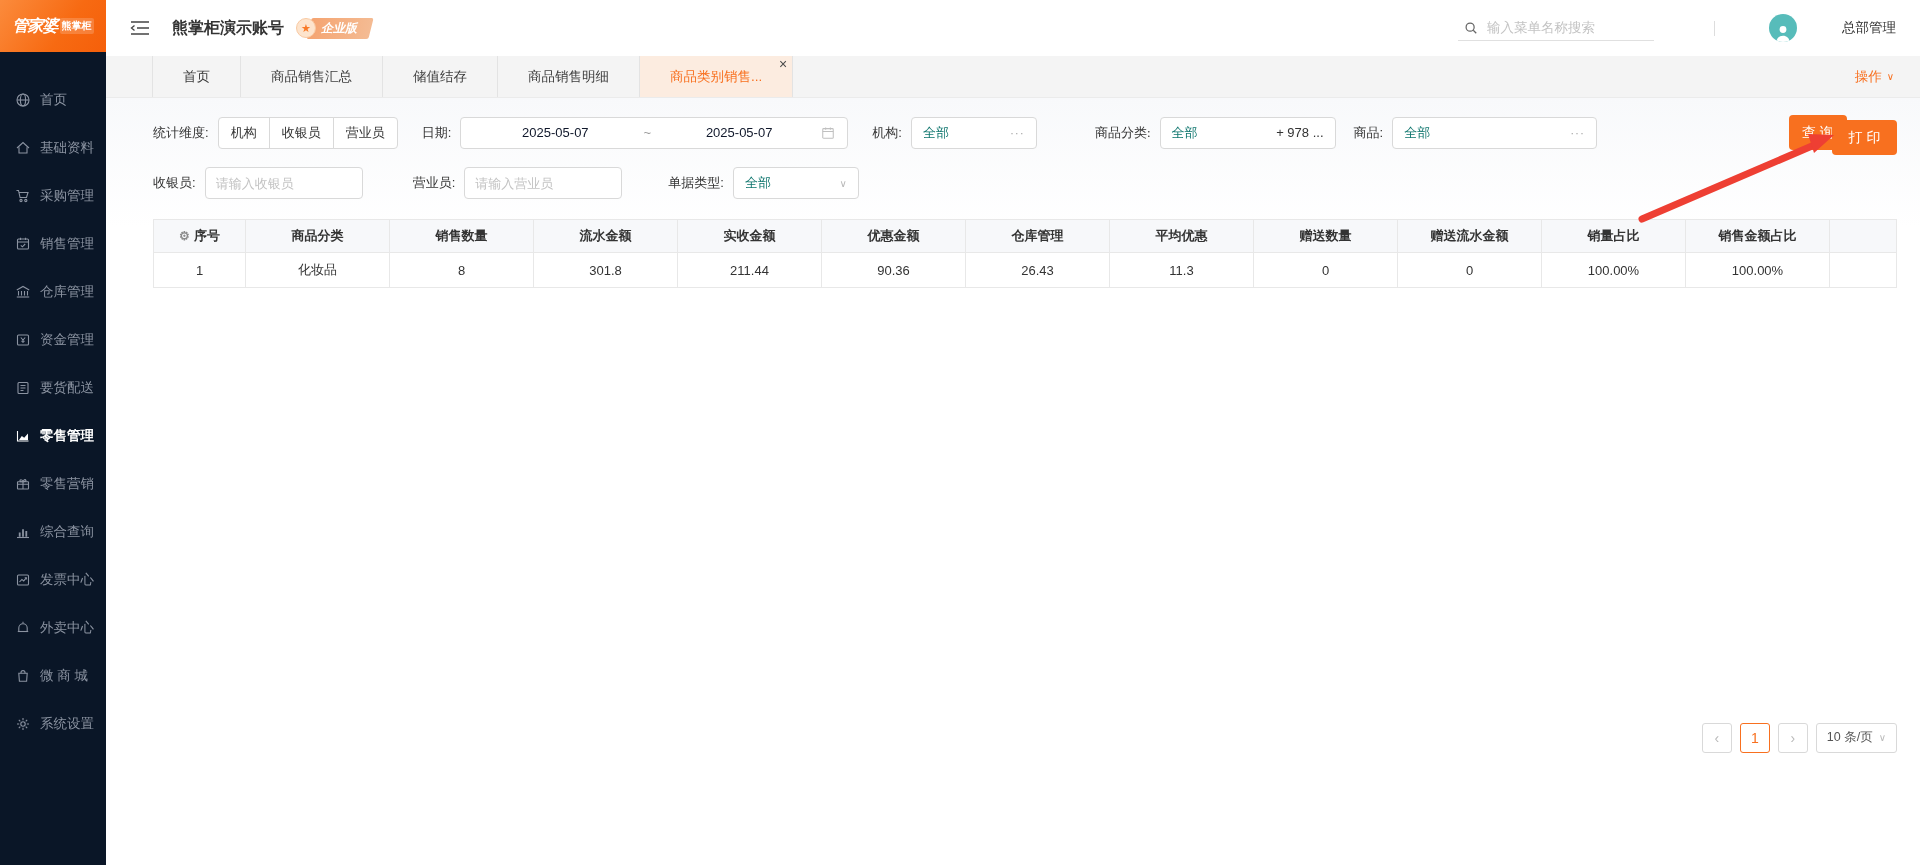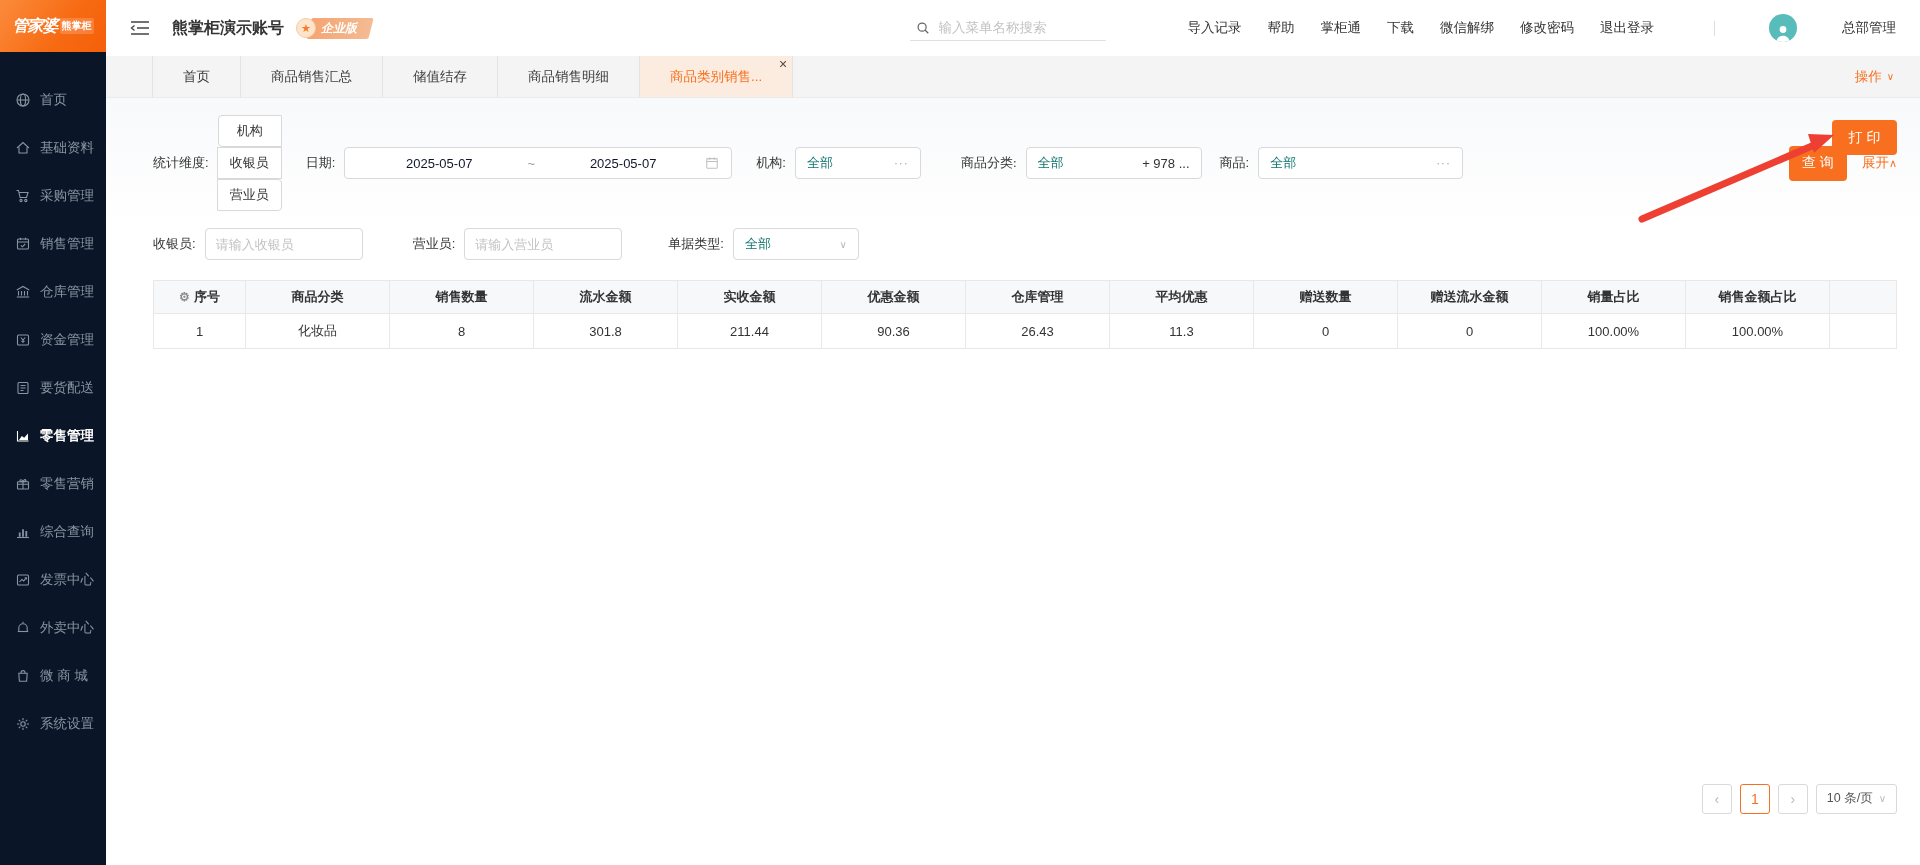--- a/index.html
+++ b/index.html
@@ -45,34 +45,34 @@
   .tab-action { margin-left:auto; display:flex; align-items:center; gap:5px; color:#f8701f; font-size:13.5px; padding-right:26px; cursor:pointer; }
   .tab-action .caret { font-size:10px; }
 
   
   .content { position:absolute; left:106px; top:98px; right:0; bottom:0; background:linear-gradient(180deg,#f8f9fb 0%,#ffffff 130px); padding:0 23px 0 47px; }
   .page-title { font-size:20px; font-weight:bold; color:#1b1b1b; padding-top:21px; }
   .print-btn { position:absolute; top:22px; right:23px; width:65px; height:35px; background:#f8701f; color:#fff; border:none; border-radius:4px; font-size:14px; cursor:pointer; font-family:inherit; }
 
   .filter-row { display:flex; align-items:center; margin-top:17px; font-size:13px; color:#333; }
   .flabel { margin-right:9px; white-space:nowrap; }
-  .seg { display:flex;flex-direction:column; }
+  .seg { display:flex; }
   .seg .seg-btn { height:32px; padding:0 12px; background:#fff; border:1px solid #d9d9d9; margin-left:-1px; font-size:13px; color:#333; cursor:pointer; font-family:inherit; }
   .seg .seg-btn:first-child { border-radius:4px 0 0 4px; margin-left:0; }
   .seg .seg-btn:last-child { border-radius:0 4px 4px 0; }
   .date-box { width:388px; height:32px; background:#fff; border:1px solid #d9d9d9; border-radius:4px; display:flex; align-items:center; padding:0 12px; }
   .date-box .dval { flex:1; text-align:center; color:#0f172a; cursor:text; }
   .date-box .dsep { color:#999; padding:0 6px; }
   .date-box svg { width:14px; height:14px; color:#c0c0c0; flex:none; cursor:pointer; }
   .selbox { height:32px; background:#fff; border:1px solid #d9d9d9; border-radius:4px; display:flex; align-items:center; padding:0 11px; cursor:pointer; }
   .selbox .val { flex:1; color:#0f766e; white-space:nowrap; overflow:hidden; }
   .selbox .extra { color:#333; margin-left:8px; white-space:nowrap;text-align:center; }
   .selbox .ellip { color:#a8a8a8; margin-left:8px; letter-spacing:1px; font-size:12px; }
   .selbox .caret { color:#b8b8b8; font-size:10px; margin-left:8px; }
-  .ml24 { margin-left:24px; } .ml40 { margin-left:40px;font-family:Liberation Serif, serif; } .ml18 { margin-left:18px; }
+  .ml24 { margin-left:24px; } .ml40 { margin-left:58px;font-family:Liberation Serif, serif; } .ml18 { margin-left:18px; }
   .spacer { flex:1; }
   .query-btn { width:58px; height:35px; background:#f8701f; color:#fff; border:none; border-radius:4px; font-size:14px; cursor:pointer; font-family:inherit; }
   .expand-link { color:#f8701f; margin-left:15px; font-size:13.5px; cursor:pointer; white-space:nowrap; }
   .expand-link .caret { font-size:11px; }
   .txtinput { width:158px; height:32px; border:1px solid #d9d9d9; border-radius:4px; padding:0 10px; font-size:13px; font-family:inherit; outline:none; color:#333; }
   .txtinput::placeholder { color:#c3c3c3; }
   .ml50 { margin-left:50px; } .ml46 { margin-left:46px; }
 
   
   .table-wrap { margin-top:20px; }
@@ -220,29 +220,20 @@
     <span class="badge-star">★</span>
     <span class="badge-pill"><span>企业版</span></span>
   </span>
   <div class="header-right">
     <div class="search">
       <svg viewBox="0 0 16 16" fill="none" stroke="currentColor" stroke-width="1.4">
           <circle cx="7" cy="7" r="4.6"></circle>
           <path d="M10.6 10.6L14 14"></path>
         </svg>
       <input type="text" placeholder="输入菜单名称搜索" style="">
-    </div>
-    <div class="top-links">
-      <span>导入记录</span>
-      <span>帮助</span>
-      <span>掌柜通</span>
-      <span>下载</span>
-      <span>微信解绑</span>
-      <span>修改密码</span>
-      <span>退出登录</span>
     </div>
     <span class="hdr-divider"></span>
     <span class="avatar">
       <svg viewBox="0 0 20 20">
           <circle cx="10" cy="7.5" r="3.4" fill="#fff"></circle>
           <path d="M3.5 20c0-4 2.9-6.3 6.5-6.3s6.5 2.3 6.5 6.3z" fill="#fff"></path>
         </svg>
     </span>
     <span class="user-name">总部管理</span>
   </div>

